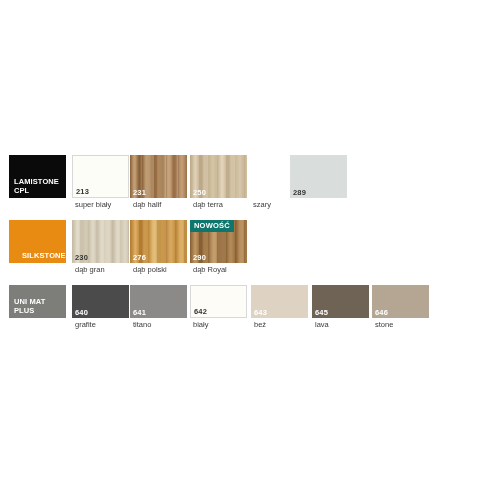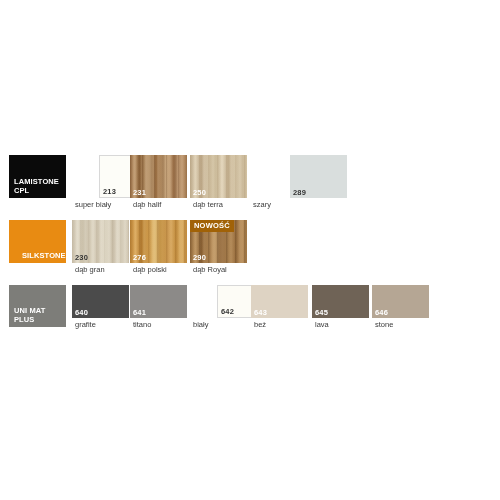--- a/index.html
+++ b/index.html
@@ -40,31 +40,30 @@
     position: relative;
     width: 57px;
     height: 43px;
     box-sizing: border-box;
     overflow: hidden;
   }
   .row-3 .chip { height: 33px; }
 
   .chip.bordered {
     border: 1px solid #d8d8d8;
-    margin-left: 27px;
   }
 
   
   .cat {
     position: relative;
     width: 57px;
     height: 43px;
     box-sizing: border-box;
   }
-  .row-3 .cat { height: 42px; }
+  .row-3 .cat { height: 33px; }
 
   .cat-text {
     position: absolute;
     left: 5px;
     bottom: 3px;
     font-size: 7.5px;
     font-weight: bold;
     line-height: 9px;
     letter-spacing: 0.1px;
     color: #ffffff;
@@ -227,21 +226,21 @@
       <div class="cell" style="left: 130px;">
         <div class="chip" style="background: #a21caf;">
           <div class="tex tex-276"></div>
           <div class="code light">276</div>
         </div>
         <div class="cname">dąb polski</div>
       </div>
       <div class="cell" style="left: 190px;">
         <div class="chip" style="background: rgb(166, 124, 74);">
           <div class="tex tex-290"></div>
-          <div class="badge" style="background: #a16207; color: rgb(255, 255, 255);">NOWOŚĆ</div>
+          <div class="badge" style="background: #0f766e; color: rgb(255, 255, 255);">NOWOŚĆ</div>
           <div class="code light">290</div>
         </div>
         <div class="cname">dąb Royal</div>
       </div>
     </div>
     <div class="row row-3">
       <div class="cell" style="left: 9px;">
         <div class="cat" style="background: rgb(125, 125, 121);">
           <div class="cat-text" style="color: rgb(255, 255, 255);">UNI MAT
 PLUS</div>

